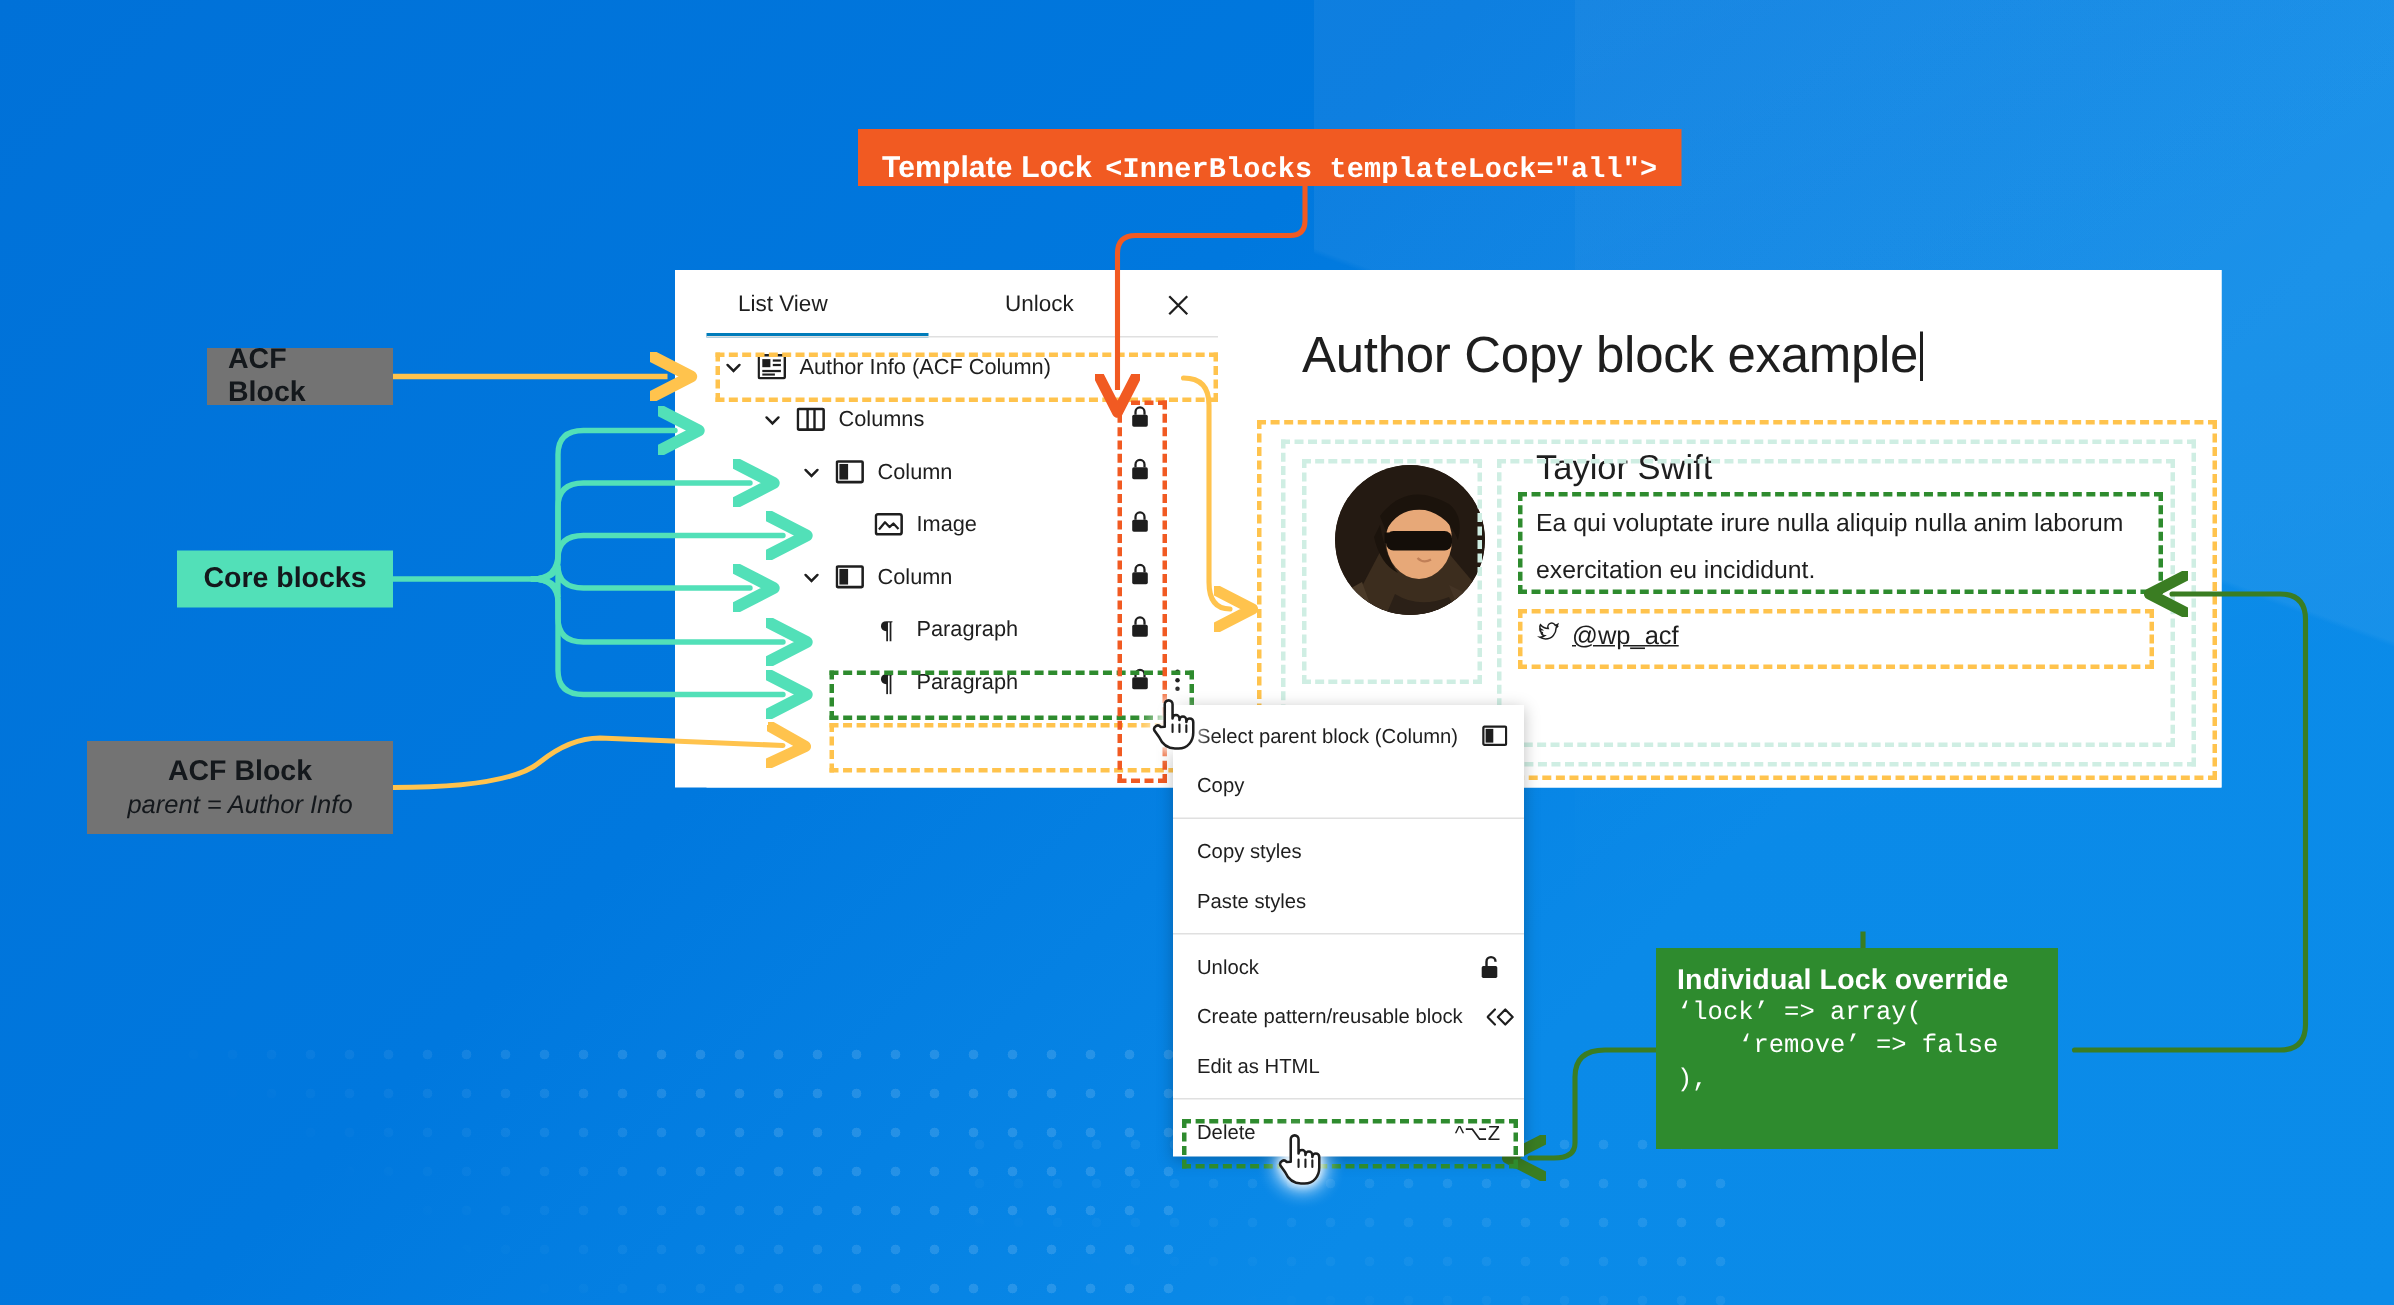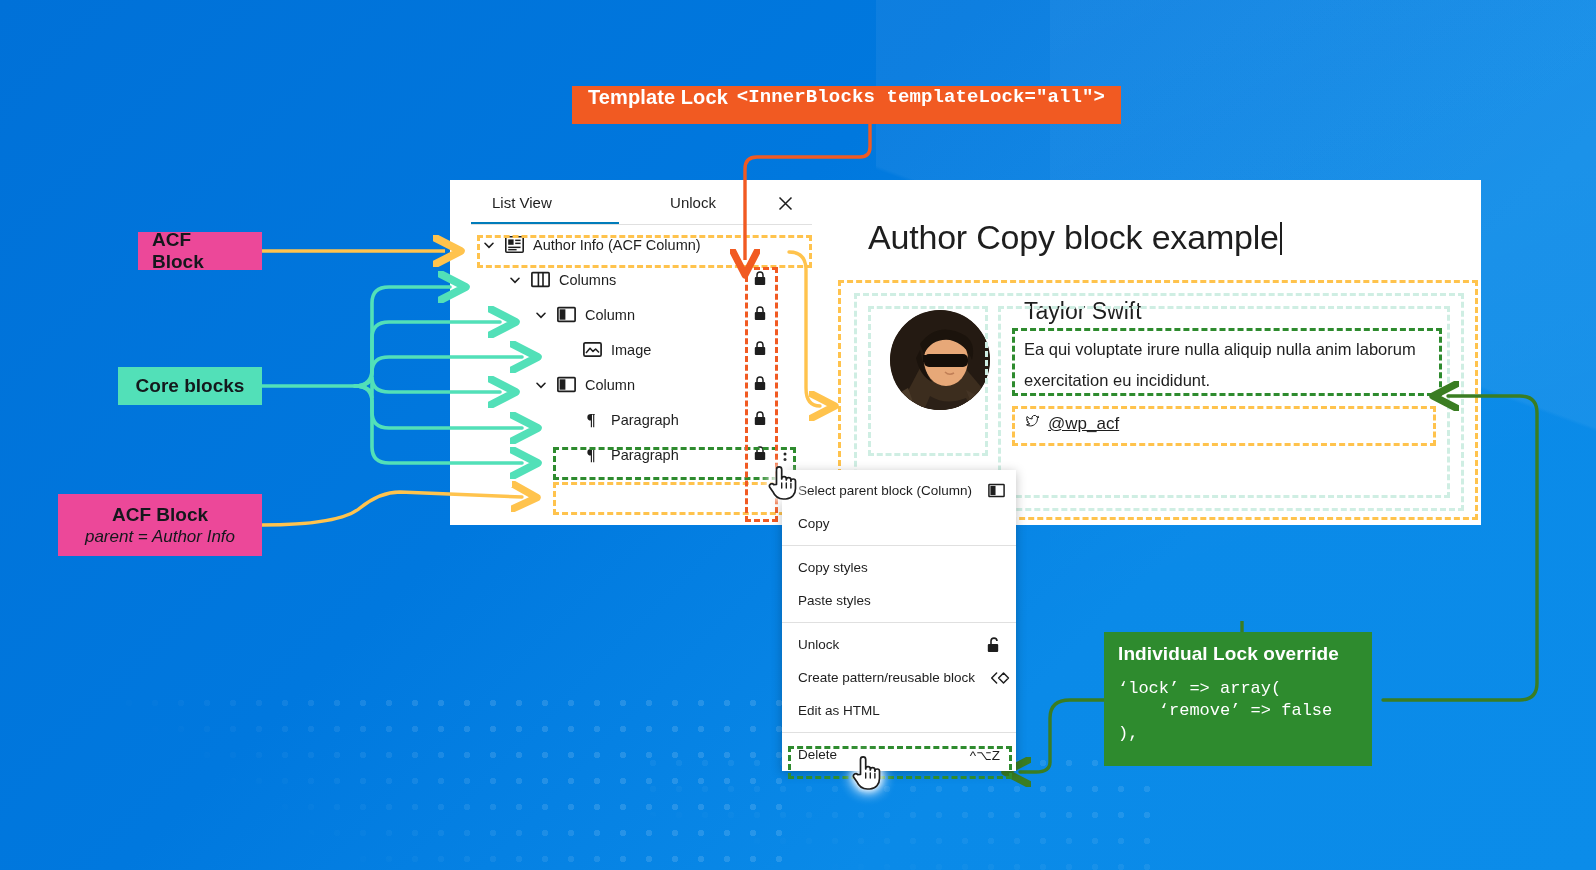--- a/index.html
+++ b/index.html
@@ -44,48 +44,48 @@
     pointer-events: none;
   }
 
   
   .ovl { position: absolute; inset: 0; width: 1596px; height: 870px; pointer-events: none; }
 
   
   .banner {
     position: absolute; left: 572px; top: 86px; height: 38px;
     background: #f15a22; color: #ffffff;
-    display: flex; align-items: flex-start; padding: 0 16px;
+    display: flex; align-items: flex-end; padding: 0 16px;
     font-size: 20px; font-weight: 700; letter-spacing: .1px;
     white-space: nowrap;
   }
   .banner .mono { font-family: "Liberation Mono", monospace; font-weight: 700; font-size: 19px; margin-left: 9px;}
 
   
   .callout {
     position: absolute; display:flex; flex-direction:column; justify-content:center;
     padding: 6px 14px; font-size: 19px; font-weight: 700; color: #14181c;
   }
-  .callout.yellow { background: #ec4899; }
+  .callout.yellow { background: #737373; }
   .callout.mint   { background: #52e0b8; }
   .callout .sub { font-size: 17px; font-weight: 400; font-style: italic; margin-top: 1px; }
 
   #callout-acf-top { left: 138px; top: 232px; width: 124px; height: 38px; align-items:center; }
   #callout-core    { left: 118px; top: 367px; width: 144px; height: 38px; align-items:center; }
   #callout-acf-bot { left: 58px;  top: 494px; width: 204px; height: 62px; align-items:center; text-align:center;}
 
   
   #callout-lock {
     position: absolute; left: 1104px; top: 632px; width: 268px; height: 134px;
     background: #2e8b2e; color: #ffffff; padding: 11px 14px 10px 14px;
   }
   #callout-lock .title { font-size: 19px; font-weight: 700; letter-spacing: .1px;}
   #callout-lock .code {
     font-family: "Liberation Mono", monospace; font-size: 17px; line-height: 1.32;
-    margin-top: 13px; white-space: pre;
+    white-space: pre;
   }
 
   
   #editor {
     position: absolute; left: 450px; top: 180px; width: 1031px; height: 345px;
     background: #ffffff; display: flex; overflow: visible;
   }
   #listview { width: 341px; height: 345px; background:#fff; position: relative; margin-left: 21px; }
   #canvas   { flex: 1; background: #fff; position: relative; }
 

